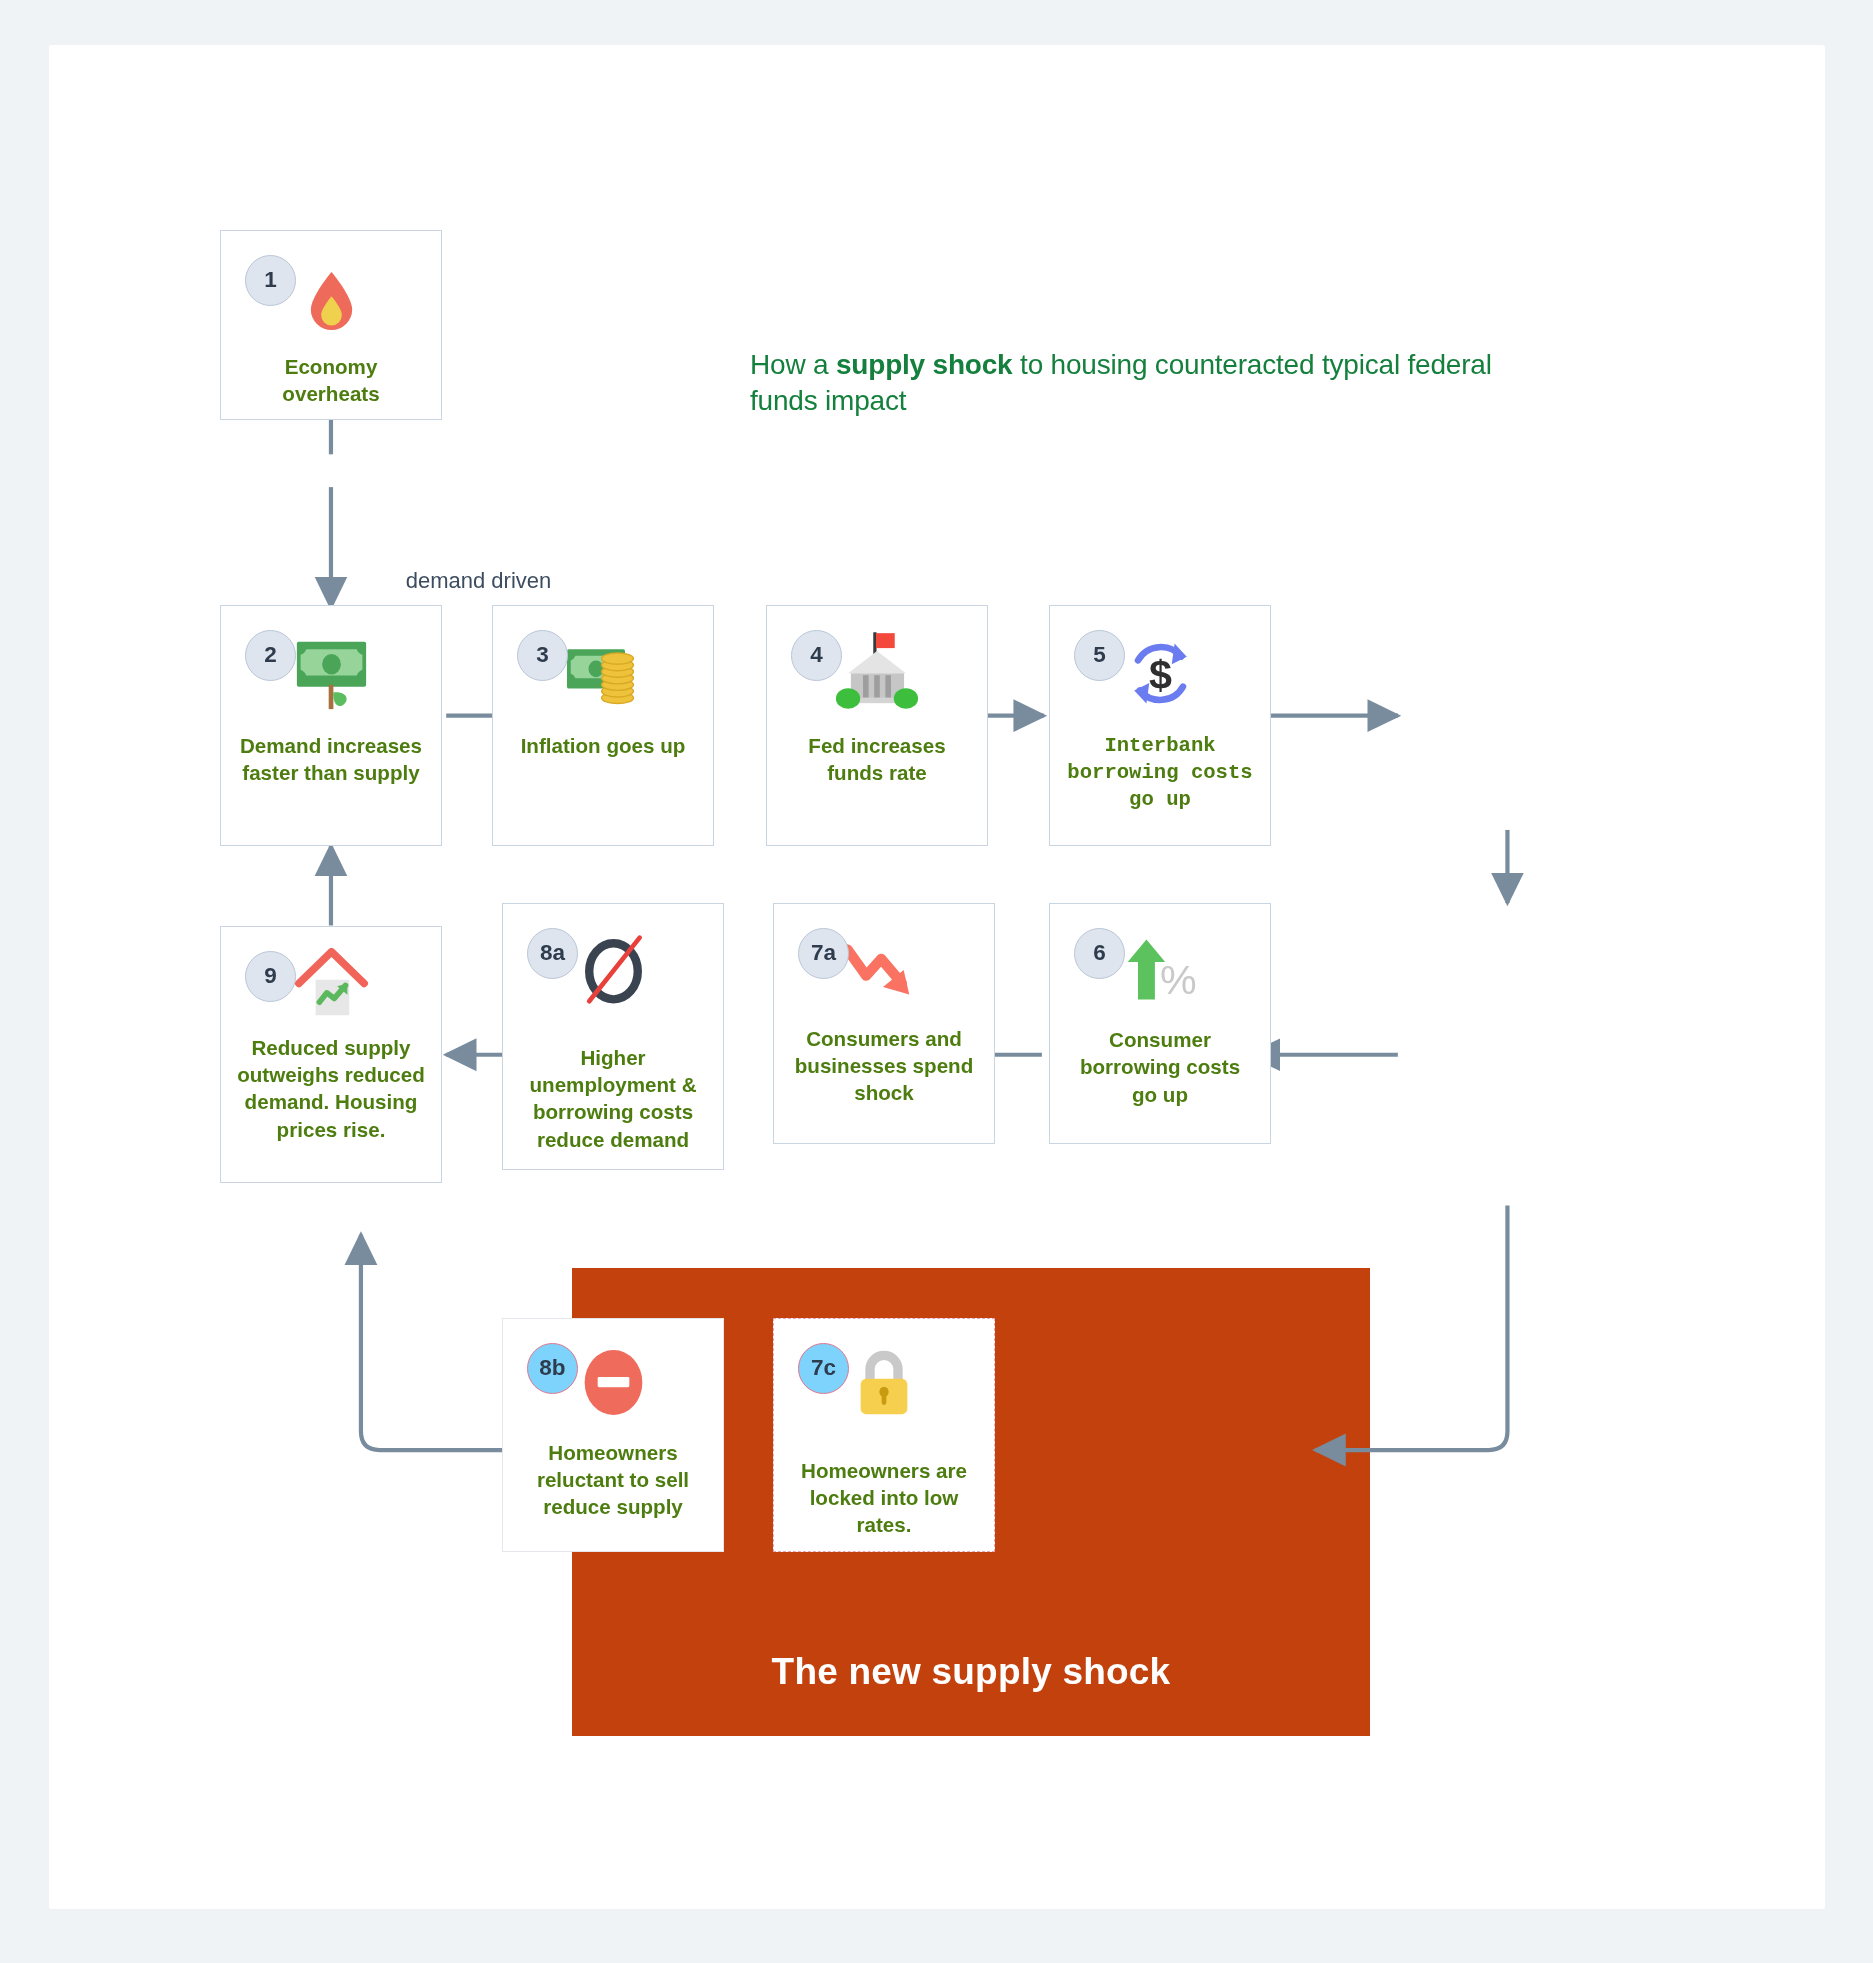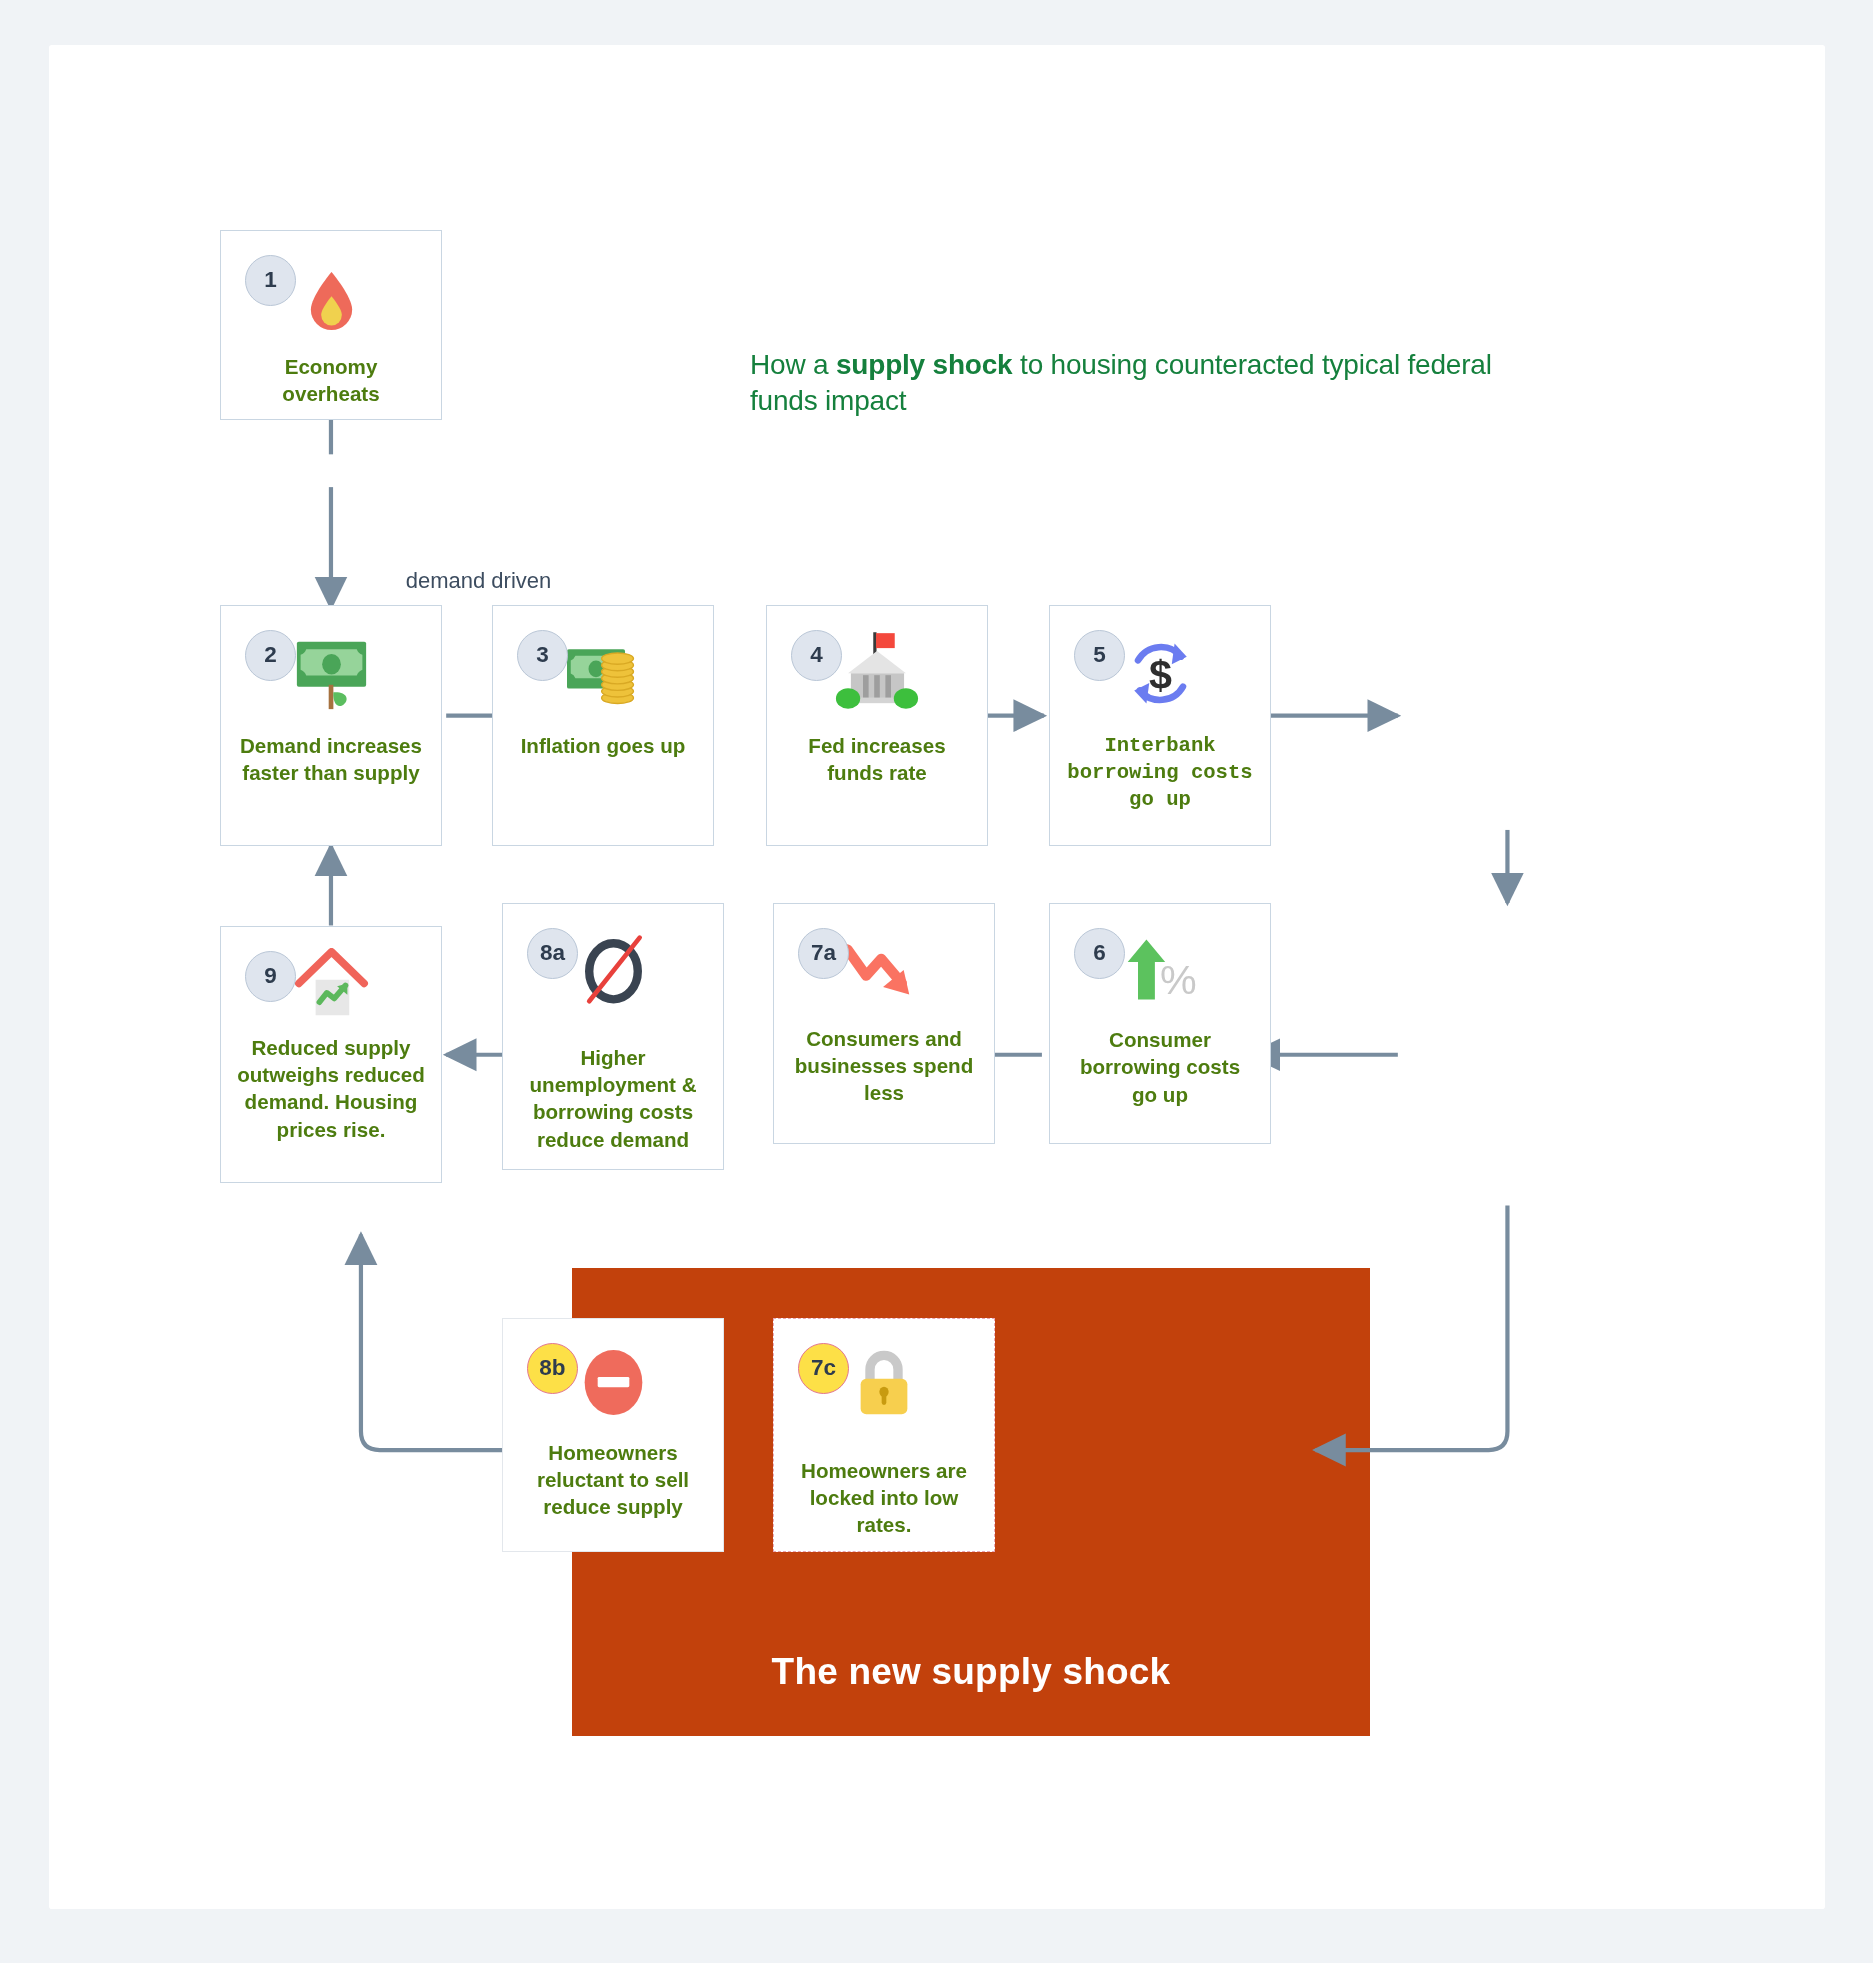--- a/index.html
+++ b/index.html
@@ -47,21 +47,21 @@
     width: 51px; height: 51px;
     border-radius: 50%;
     background: #dfe5ee;
     border: 1.9px solid #b9c6d6;
     color: #2e3c4e;
     font-size: 22.5px;
     font-weight: 600;
     display: flex; align-items: center; justify-content: center;
     line-height: 1;
   }
-  .badge.pink { background: #fde047; border-color: #e2768f; }
+  .badge.pink { background: #7dd3fc; border-color: #e2768f; }
 
   .icon-wrap {
     width: 100%;
     display: flex; align-items: center; justify-content: center;
   }
   .icon-wrap svg { display: block; }
 
   .card-label {
     width: 86%;
     text-align: center;
@@ -241,21 +241,21 @@
   </div>
 
   <div class="card" style="left:724px; top:858px; width:222px; height:241px;">
     <div class="badge">7a</div>
     <div class="icon-wrap" style="margin-top:34px;height:66px;">
       <svg width="88" height="58" viewBox="0 0 94 62">
         <path d="M8 8 L28 36 L44 18 L66 44" fill="none" stroke="#fa7362" stroke-width="11" stroke-linejoin="round" stroke-linecap="round"></path>
         <path d="M74 56 L46 48 L68 30 Z" fill="#fa7362"></path>
       </svg>
     </div>
-    <div class="card-label" style="margin-top:20.6px;">Consumers and businesses spend less</div>
+    <div class="card-label" style="margin-top:20.6px;">Consumers and businesses spend shock</div>
   </div>
 
   <div class="card" style="left:453px; top:858px; width:222px; height:267px;gap:16px;">
     <div class="badge">8a</div>
     <div class="icon-wrap" style="margin-top:26px;height:77px;">
       <svg width="71" height="77" viewBox="0 0 76 82">
         <ellipse cx="38" cy="44" rx="26" ry="30" fill="none" stroke="#3a4451" stroke-width="9"></ellipse>
         <line x1="12" y1="76" x2="66" y2="8" stroke="#e8413c" stroke-width="5" stroke-linecap="round"></line>
       </svg>
     </div>

